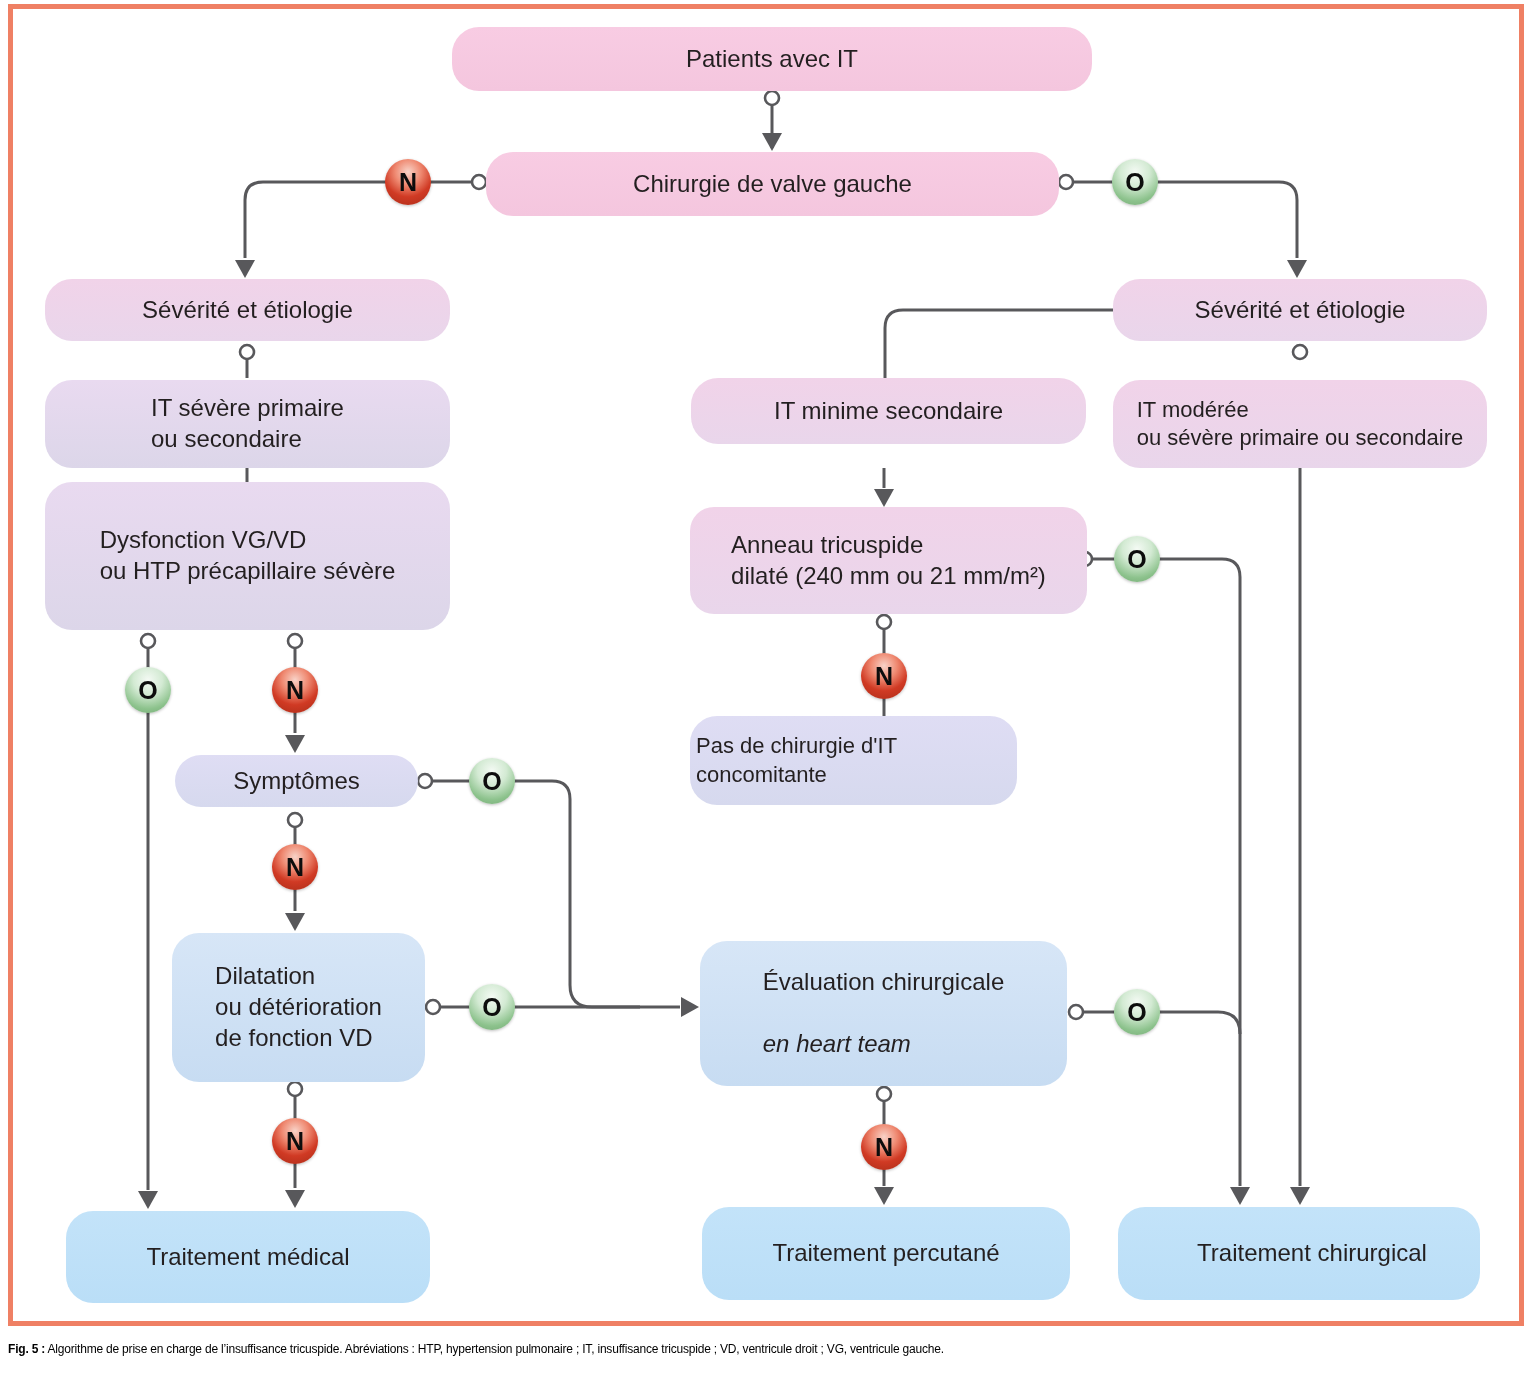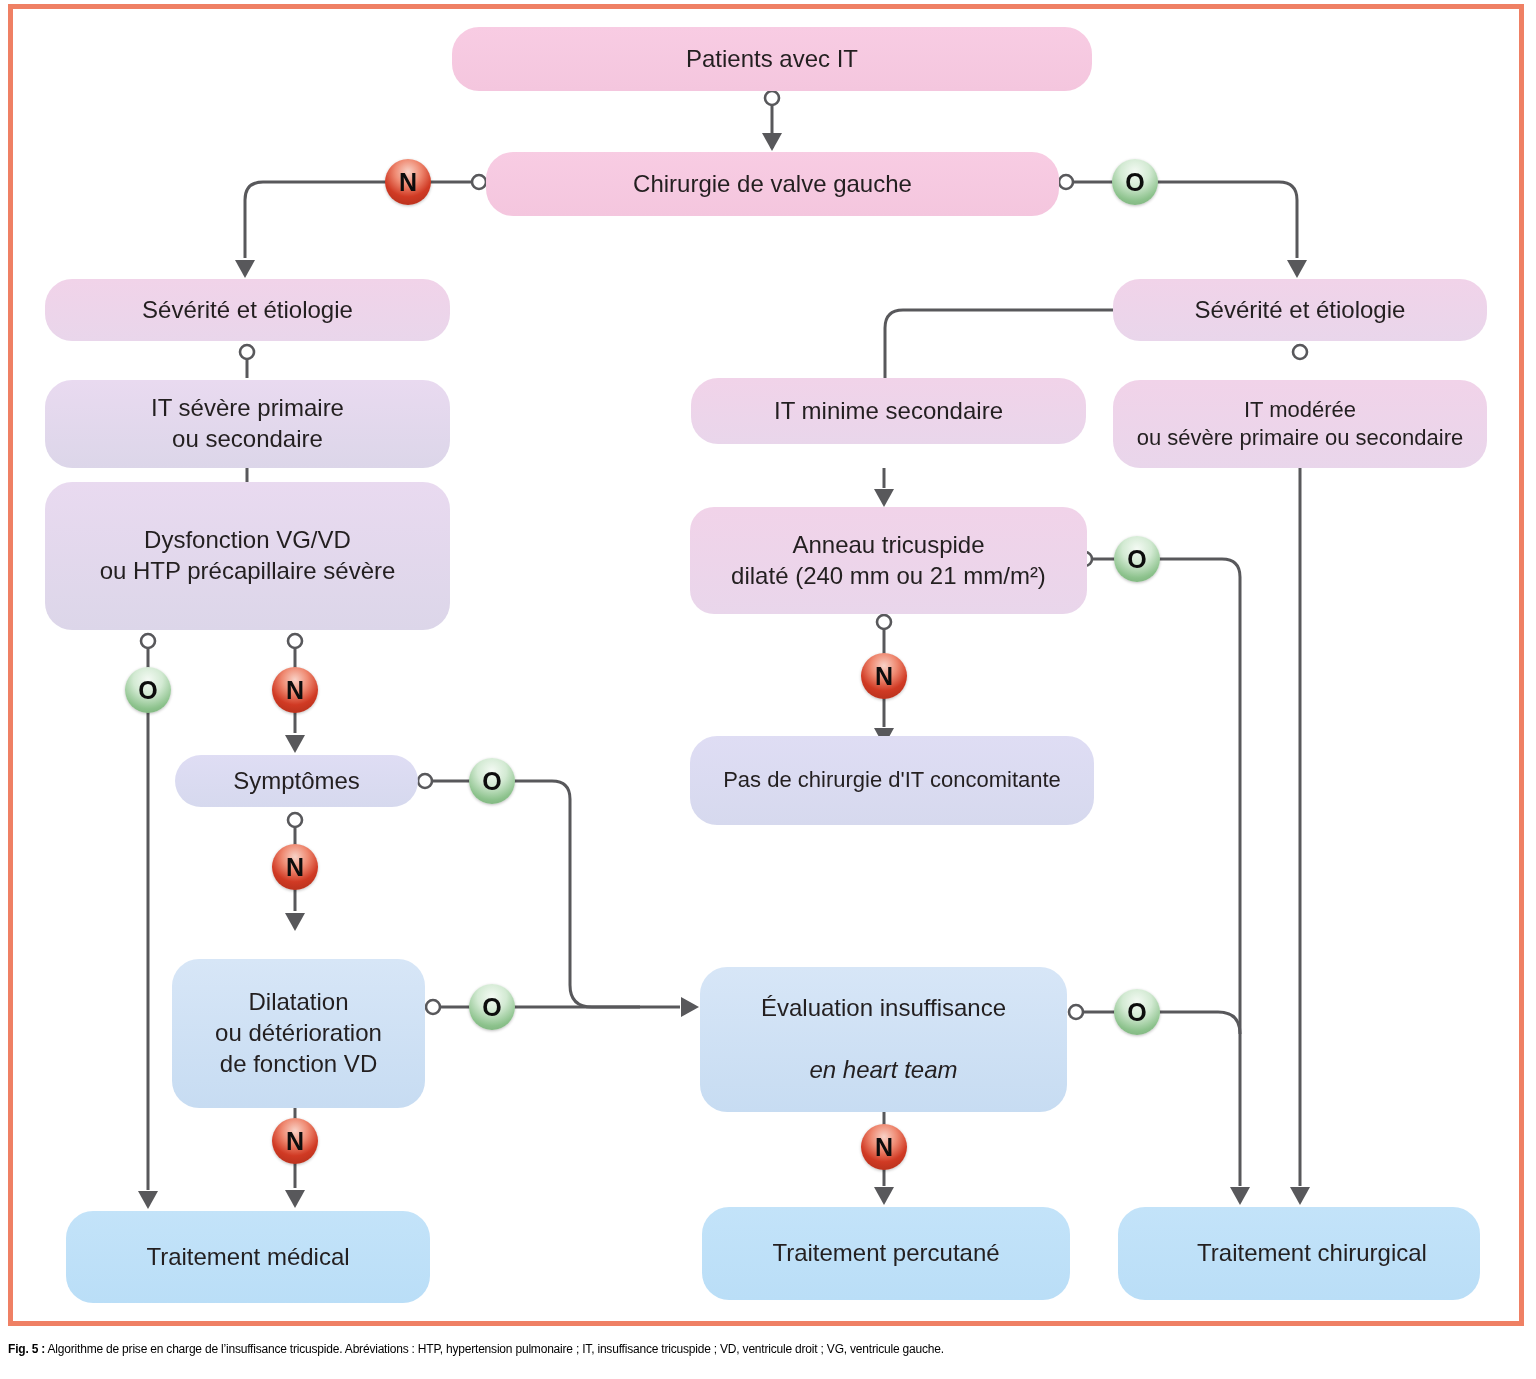--- a/index.html
+++ b/index.html
@@ -5,28 +5,28 @@
   html,body{margin:0;padding:0;background:#ffffff;}
   body{font-family:"Liberation Sans", sans-serif; color:var(--text,#231f20);}
   .page{position:relative;width:1536px;height:1379px;background:#fff;overflow:hidden;}
   .figure-frame{position:absolute;left:8px;top:4px;width:1506px;height:1312px;
     border:5px solid var(--figure-border,#ef8064);background:#fff;}
   svg.wires{position:absolute;left:0;top:0;width:1536px;height:1379px;z-index:1;pointer-events:none;}
   svg.wires .stroke{stroke:var(--connector,#58585b);stroke-width:3;fill:none;}
   svg.wires .dot{fill:#ffffff;stroke:var(--connector,#58585b);stroke-width:2.6;}
   svg.wires .head{fill:var(--connector,#58585b);stroke:none;}
   .box{position:absolute;z-index:2;display:flex;align-items:center;justify-content:center;
-    text-align:center;border-radius:27px;white-space:pre-line;font-size:24px;line-height:1.28;
+    text-align:left;border-radius:27px;white-space:pre-line;font-size:24px;line-height:1.28;
     color:var(--text,#231f20);padding:2px 6px;box-sizing:border-box;}
   .box.small{font-size:22px;}
   .c-pink{background:linear-gradient(180deg,var(--box-pink-top,#f8cce3),var(--box-pink-bottom,#f4c6de));}
   .c-rose{background:linear-gradient(180deg,var(--box-rose-top,#f1d3e9),var(--box-rose-bottom,#e9d6eb));}
   .c-lav{background:linear-gradient(180deg,var(--box-lavender-top,#e9daf0),var(--box-lavender-bottom,#dcd6e9));}
   .c-peri{background:linear-gradient(180deg,var(--box-periwinkle-top,#dfddf4),var(--box-periwinkle-bottom,#d6d9ee));}
-  .c-blue{background:linear-gradient(180deg,var(--box-blue-top,#d7e6f7),var(--box-blue-bottom,#c7dcf2));margin-top:26px;}
+  .c-blue{background:linear-gradient(180deg,var(--box-blue-top,#d7e6f7),var(--box-blue-bottom,#c7dcf2));}
   .c-sky{background:linear-gradient(180deg,var(--box-sky-top,#c3e3f9),var(--box-sky-bottom,#badef7));}
   .badge{position:absolute;z-index:3;width:46px;height:46px;border-radius:50%;
     display:flex;align-items:center;justify-content:center;font-weight:bold;font-size:25px;
     color:#0d0d0d;transform:translate(-50%,-50%);box-shadow:0 1px 3px rgba(0,0,0,.25);}
   .badge-n{background:radial-gradient(circle at 50% 28%, #f8d3c8 0%, #ef8a72 32%, var(--badge-no,#d03a24) 62%, #a92c18 100%);}
   .badge-o{background:radial-gradient(circle at 50% 28%, #f4faf4 0%, #d3ead3 36%, var(--badge-yes,#8cc28c) 72%, #74a874 100%);}
   .italic-line{font-style:italic;display:block;}
   .block-line{display:block;}
   .caption{position:absolute;left:8px;top:1342px;width:1528px;z-index:2;
     font-size:12px;letter-spacing:-0.2px;white-space:nowrap;color:#000;}
@@ -111,29 +111,29 @@
   <div class="box c-rose" style="left:691px;top:378px;width:395px;height:66px;">IT minime secondaire</div>
 
   <div class="box c-rose small" style="left:1113px;top:380px;width:374px;height:88px;">IT modérée
 ou sévère primaire ou secondaire</div>
 
   <div class="box c-rose" style="left:690px;top:507px;width:397px;height:107px;border-radius:24px;">Anneau tricuspide
 dilaté (240 mm ou 21 mm/m²)</div>
 
   <div class="box c-peri" style="left:175px;top:755px;width:243px;height:52px;">Symptômes</div>
 
-  <div class="box c-peri small" style="left:690px;top:736px;width:404px;height:89px;">Pas de chirurgie d'IT concomitante</div>
+  <div class="box c-peri small" style="left:690px;top:716px;width:327px;height:89px;">Pas de chirurgie d'IT concomitante</div>
 
   <div class="box c-blue" style="left:172px;top:933px;width:253px;height:149px;">Dilatation
 ou détérioration
 de fonction VD</div>
 
   <div class="box c-blue" style="left:700px;top:941px;width:367px;height:145px;">
     <span>
-      <span class="block-line">Évaluation insuffisance</span>
+      <span class="block-line">Évaluation chirurgicale</span>
       <span class="italic-line">en heart team</span>
     </span>
   </div>
 
   <div class="box c-sky" style="left:66px;top:1211px;width:364px;height:92px;">Traitement médical</div>
 
   <div class="box c-sky" style="left:702px;top:1207px;width:368px;height:93px;">Traitement percutané</div>
 
   <div class="box c-sky" style="left:1118px;top:1207px;width:362px;height:93px;padding-left:32px;">Traitement chirurgical</div>
 

